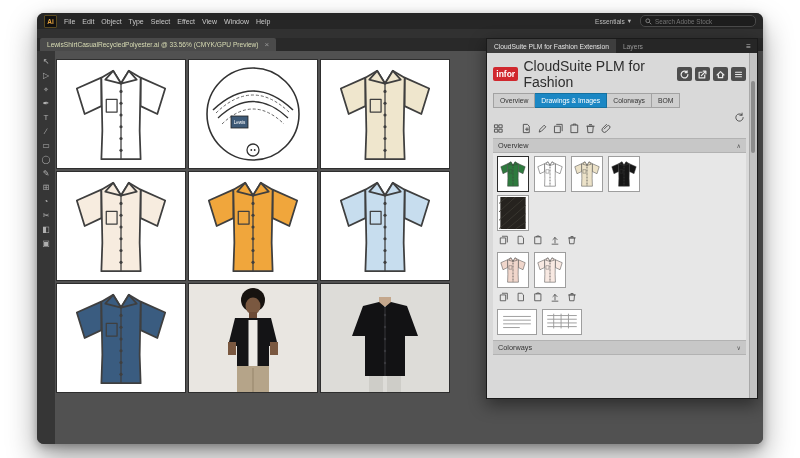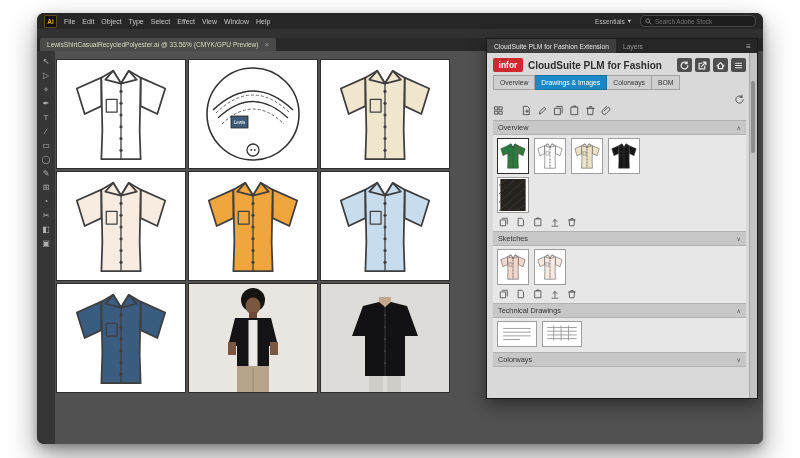--- a/index.html
+++ b/index.html
@@ -46,21 +46,21 @@
     box-shadow:0 6px 16px rgba(0,0,0,.45);font-size:7px;}
   .panel-header{height:15px;background:#262626;display:flex;align-items:center;border:1px solid #1a1a1a;border-bottom:none;}
   .panel-tab{padding:0 7px;height:15px;display:flex;align-items:center;font-size:6.7px;color:#979797;white-space:nowrap;}
   .panel-tab.active{background:#3e3e3e;color:#e3e3e3;}
   .panel-hamburger{margin-left:auto;color:#bdbdbd;padding:0 6px;font-size:8px;}
   .panel-body{position:absolute;top:15px;left:0;right:0;bottom:0;background:#d9d9d9;
     border:1px solid #1a1a1a;border-top:none;overflow:hidden;padding:0 11px 0 6px;box-sizing:border-box;}
   .brand-row{display:flex;align-items:center;gap:5px;margin:5px 0 3px;}
   .infor-logo{width:30px;height:14px;background:#d0282e;color:#fff;border-radius:2px;
     display:flex;align-items:center;justify-content:center;font-size:8.5px;font-weight:bold;}
-  .panel-apptitle{font-size:10px;color:#2d2d2d;font-weight:bold;}
+  .panel-apptitle{font-size:14px;color:#2d2d2d;font-weight:normal;}
   .hdr-btns{margin-left:auto;display:flex;gap:3px;}
   .hdr-btn{width:15px;height:14px;background:#4e4e4e;border-radius:2px;display:flex;align-items:center;justify-content:center;}
   .hdr-btn svg{width:9px;height:9px;}
   .hdr-btn path{fill:none;stroke:#e9e9e9;stroke-width:1.1;stroke-linecap:round;stroke-linejoin:round;}
   .item-title{font-size:9px;color:#1f1f1f;margin:3px 1px 6px;}
   .ptabs{display:flex;margin:0 0 4px;}
   .ptab{padding:3px 6px;background:#cfcfcf;border:1px solid #a2a2a2;border-left:none;color:#333;font-size:6.8px;white-space:nowrap;}
   .ptab:first-child{border-left:1px solid #a2a2a2;}
   .ptab.active{background:#1b87c4;border-color:#15719f;color:#fff;}
   .refresh-row{display:flex;justify-content:flex-end;margin:0 1px 1px;height:10px;}
@@ -373,24 +373,20 @@
             </svg>
           <svg class="pi" viewBox="0 0 12 12">
               <path d="M6 9.5V3 M3.5 5.5 6 3l2.5 2.5 M2.5 11h7"></path>
             </svg>
           <svg class="pi" viewBox="0 0 12 12">
               <path d="M3 3.5h6l-.6 7H3.6z M2 3.5h8 M4.8 1.8h2.4"></path>
             </svg>
         </div>
       </div>
 
-      <div class="section-header">
-        <span>Sketches</span>
-        <span class="chev">∨</span>
-      </div>
 
       <div class="section-content">
         <div class="thumb-row">
           <span class="thumb">
             <svg viewBox="12 8 96 96" width="26" height="32">
                 <use href="#shirtsym" fill="#f0d6cb"></use>
               </svg>
           </span>
           <span class="thumb">
             <svg viewBox="12 8 96 96" width="26" height="32">
@@ -412,24 +408,20 @@
             </svg>
           <svg class="pi" viewBox="0 0 12 12">
               <path d="M6 9.5V3 M3.5 5.5 6 3l2.5 2.5 M2.5 11h7"></path>
             </svg>
           <svg class="pi" viewBox="0 0 12 12">
               <path d="M3 3.5h6l-.6 7H3.6z M2 3.5h8 M4.8 1.8h2.4"></path>
             </svg>
         </div>
       </div>
 
-      <div class="section-header">
-        <span>Technical Drawings</span>
-        <span class="chev">∧</span>
-      </div>
       <div class="section-content">
         <div class="thumb-row">
           <span class="tthumb">
             <svg viewBox="0 0 40 26" width="38" height="24">
               <path d="M5 7h30 M5 11h30 M5 15h30 M5 19h18" stroke="#999" stroke-width="1" fill="none"></path>
             </svg>
           </span>
           <span class="tthumb">
             <svg viewBox="0 0 40 26" width="38" height="24">
               <path d="M4 6h32 M4 10h32 M4 14h32 M4 18h32 M11 4v16 M19 4v16 M27 4v16" stroke="#999" stroke-width="1" fill="none"></path>

